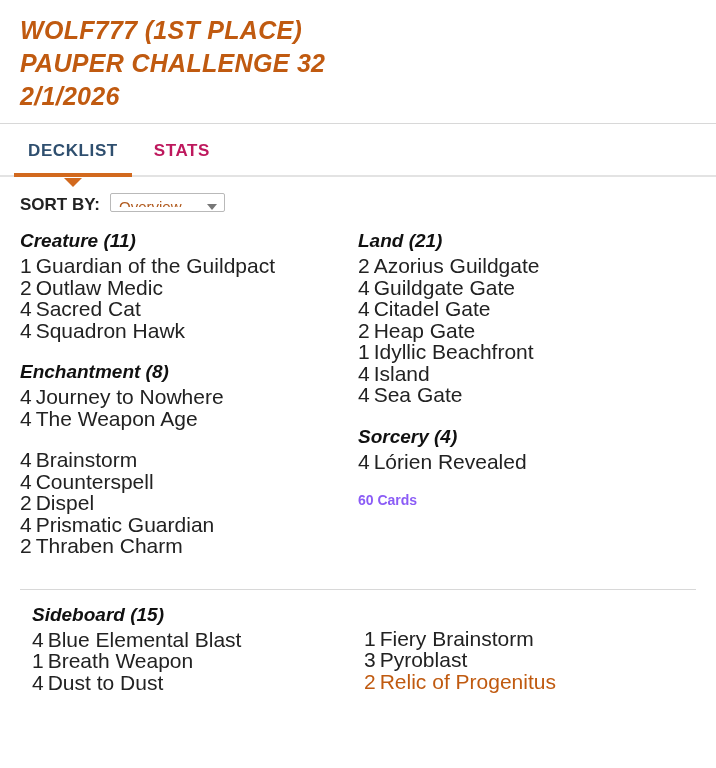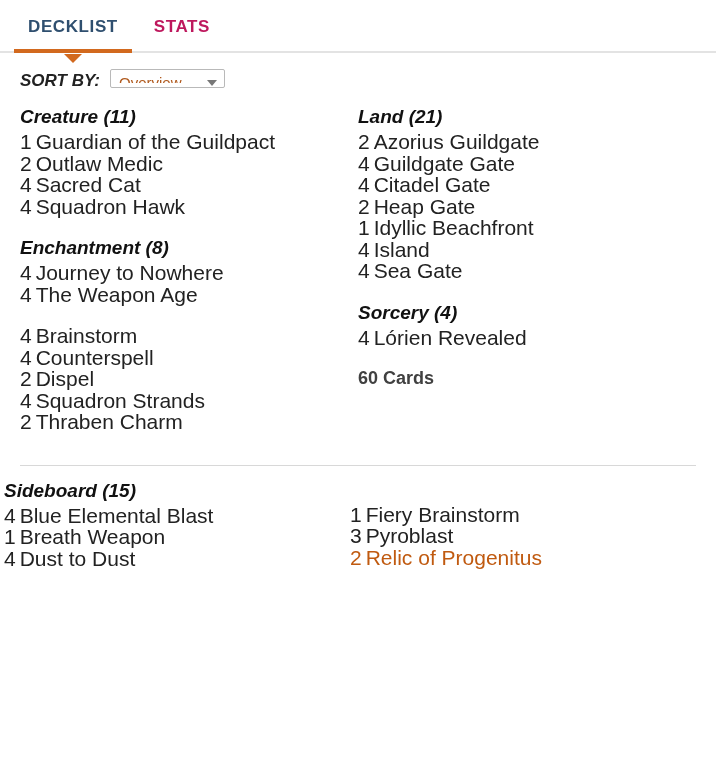--- a/index.html
+++ b/index.html
@@ -93,21 +93,20 @@
   .sortbar {
     display: flex;
     align-items: center;
     padding: 16px 20px 10px 20px;
     gap: 10px;
   }
   .sort-label {
     font-size: 17px;
     font-weight: bold;
     color: #222;
-    font-style: italic;
   }
   .sort-select {
     -webkit-appearance: none;
     appearance: none;
     font-family: "Liberation Sans", sans-serif;
     font-size: 15px;
     color: #b05a1e;
     background: #ffffff;
     border: 1px solid #b9b9b9;
     border-radius: 2px;
@@ -145,43 +144,48 @@
   }
   .card-row {
     font-size: 21px;
     color: #222;
     line-height: 21.5px;
     white-space: nowrap;
   }
   .card-row .qty { margin-right: 4px; }
   .card-row.highlight { color: #c05a10; }
   .total {
-    font-size: 18px;
-    font-weight: bold;
-    color: #404040;
+    font-size: 14px;
+    font-weight: bold;
+    color: #8b5cf6;
   }
 
   .divider {
     margin: 12px 20px 0 20px;
     border-top: 1px solid #d8d8d8;
   }
 
   
   .sideboard {
-    padding: 14px 20px 0 4px;
+    padding: 14px 20px 0 32px;
     display: flex;
   }
   .sb-col { width: 50%; }
   .sb-col.right { padding-top: 24px; }
 </style>
 </head>
 <body>
 
 <div class="page">
 
+  <div class="header">
+    <div class="header-line header-title">Wolf777 (1st Place)</div>
+    <div class="header-line header-event">Pauper Challenge 32</div>
+    <div class="header-line header-date">2/1/2026</div>
+  </div>
 
   <div class="tabs">
     <div class="tab active">
       <span>DECKLIST</span>
       <span class="tab-arrow"></span>
     </div>
     <div class="tab">
       <span>STATS</span>
     </div>
   </div>
@@ -234,21 +238,21 @@
         <div class="card-row">
           <span class="qty">4</span><span>Brainstorm</span>
         </div>
         <div class="card-row">
           <span class="qty">4</span><span>Counterspell</span>
         </div>
         <div class="card-row">
           <span class="qty">2</span><span>Dispel</span>
         </div>
         <div class="card-row">
-          <span class="qty">4</span><span>Squadron Strands</span>
+          <span class="qty">4</span><span>Prismatic Guardian</span>
         </div>
         <div class="card-row">
           <span class="qty">2</span><span>Thraben Charm</span>
         </div>
       </div>
 
     </div>
 
     <div class="col">
 

